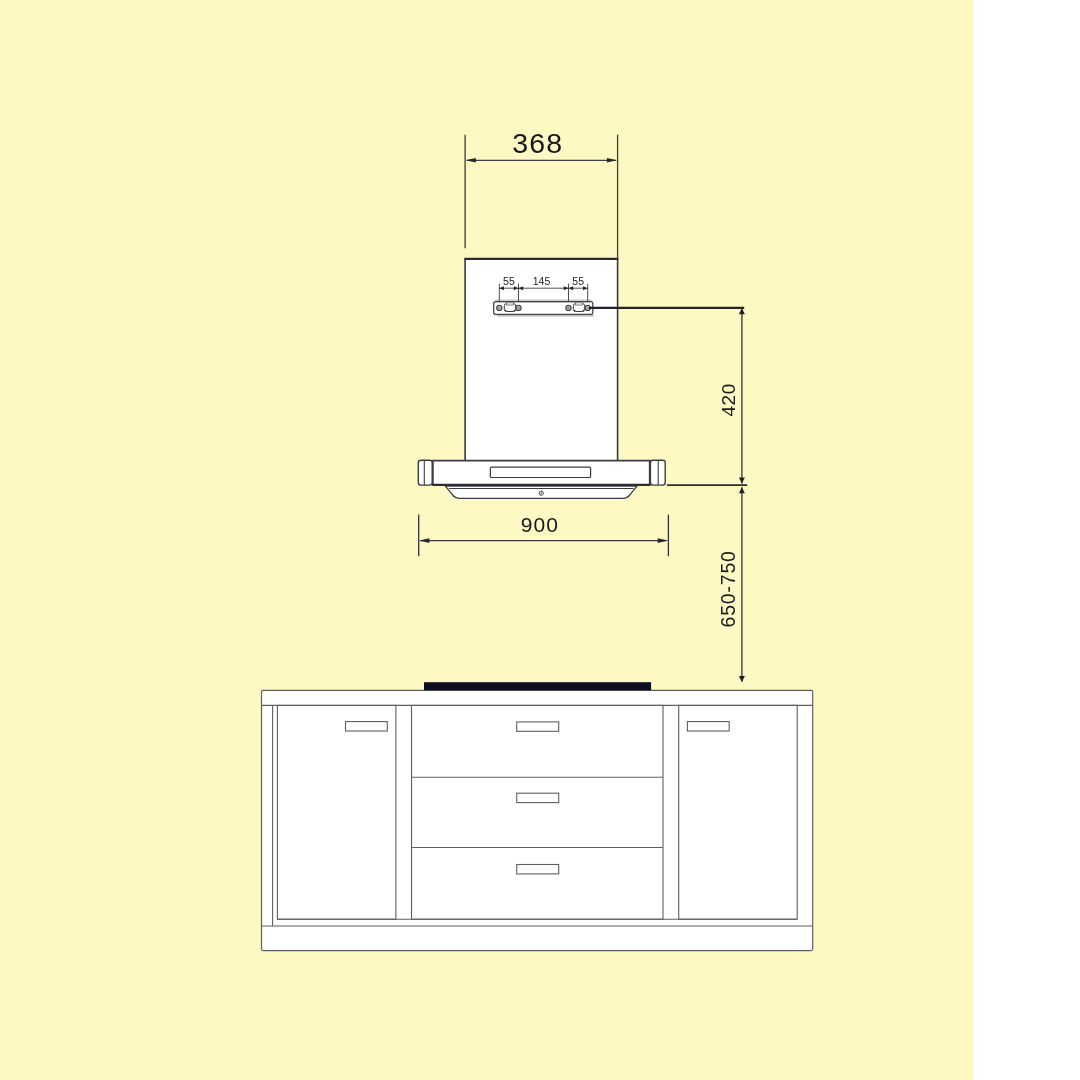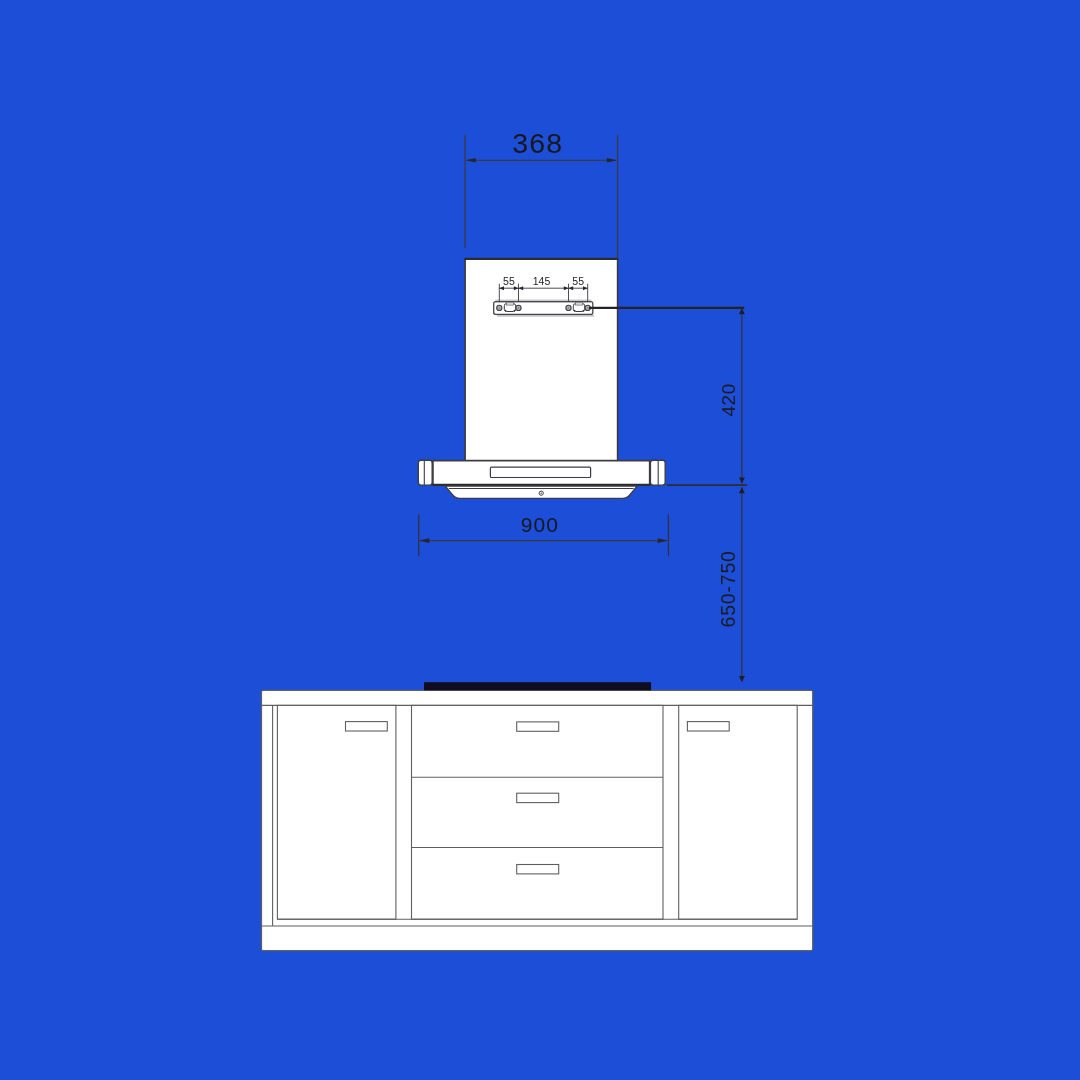--- a/index.html
+++ b/index.html
@@ -1,16 +1,16 @@
 <!DOCTYPE html>
 <html><head>
 <meta charset="utf-8">
 <style>
   html,body{margin:0;padding:0;background:#ffffff;overflow:hidden;}
-  .page{width:1080px;height:1080px;position:relative;background:#1d4ed8;overflow:hidden;}
+  .page{width:973px;height:1080px;position:relative;background:#fef9c3;overflow:hidden;}
   text{font-family:"Liberation Sans", sans-serif;} svg{display:block;}
 </style>
 </head>
 <body>
 <div class="page">
 <svg width="1080" height="1080" viewBox="0 0 1080 1080" xmlns="http://www.w3.org/2000/svg">
 
 <g>
   <rect x="465.1" y="258.9" width="152.5" height="201.5" fill="#ffffff" stroke="none"></rect>
   <line x1="465.1" y1="258.9" x2="465.1" y2="460.4" stroke="#38383f" stroke-width="1.6"></line>

